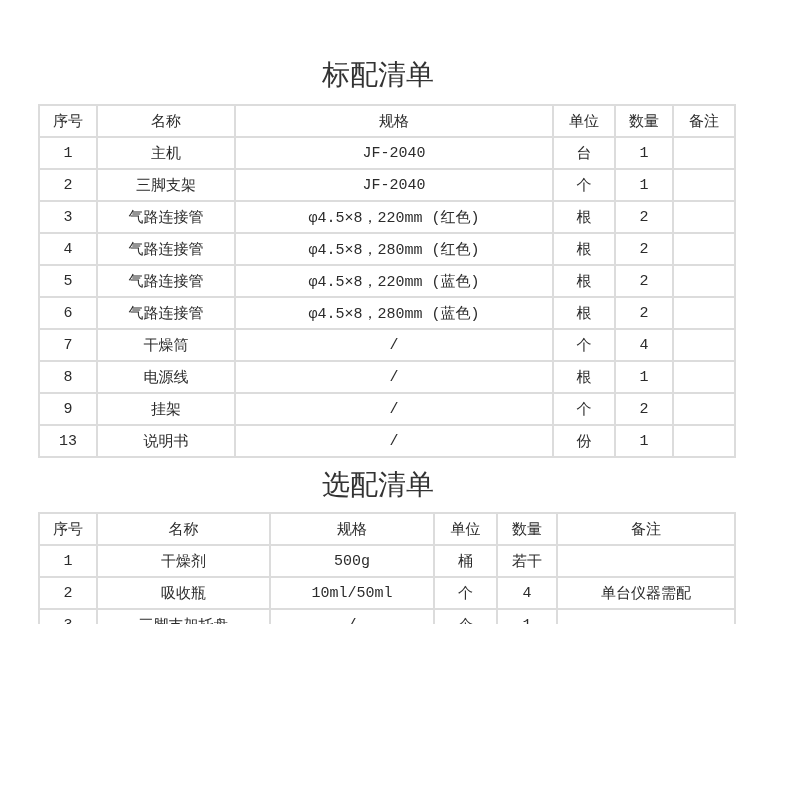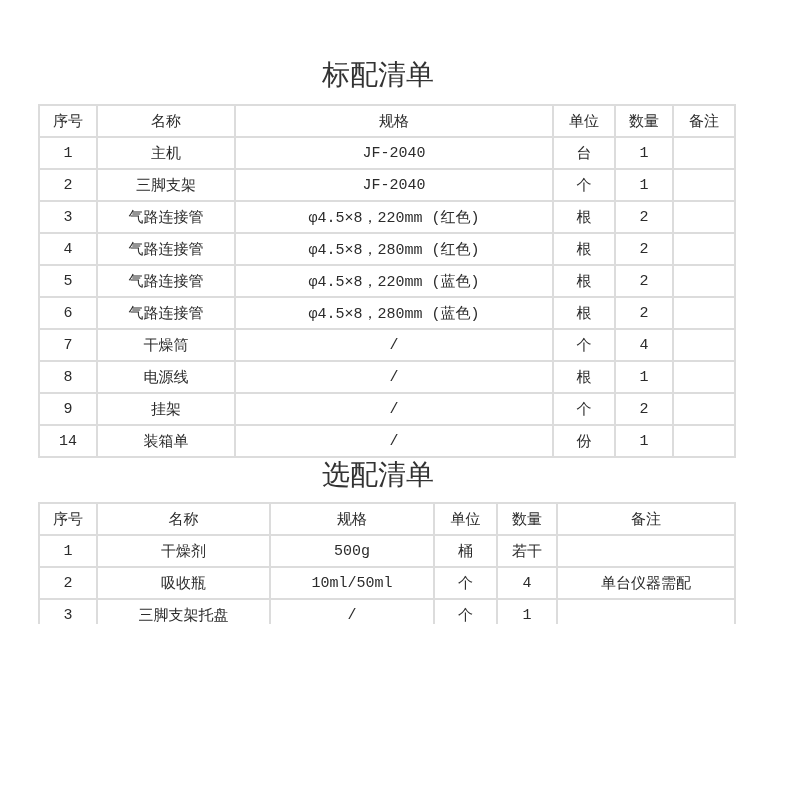--- a/index.html
+++ b/index.html
@@ -16,20 +16,21 @@
   .list-title {
     width: 672px;
     margin: 0 0 12px 42px;
     text-align: center;
     font-size: 28px;
     font-weight: 400;
     line-height: 34px;
     color: #333333;
   }
   .list-title.second {
+    margin-top: 10px;
     margin-bottom: 10px;
   }
   table.packing {
     border-collapse: collapse;
     table-layout: fixed;
     margin-left: 38px;
     width: 696px;
     font-size: 15px;
     color: #2b2b2b;
     font-family: Liberation Mono, monospace;
@@ -139,22 +140,22 @@
         </tr>
         <tr>
           <td>9</td>
           <td>挂架</td>
           <td>/</td>
           <td>个</td>
           <td>2</td>
           <td></td>
         </tr>
         <tr>
-          <td>14</td>
-          <td>装箱单</td>
+          <td>13</td>
+          <td>说明书</td>
           <td>/</td>
           <td>份</td>
           <td>1</td>
           <td></td>
         </tr>
       </tbody>
   </table>
 
   <div class="list-title second">选配清单</div>
 

